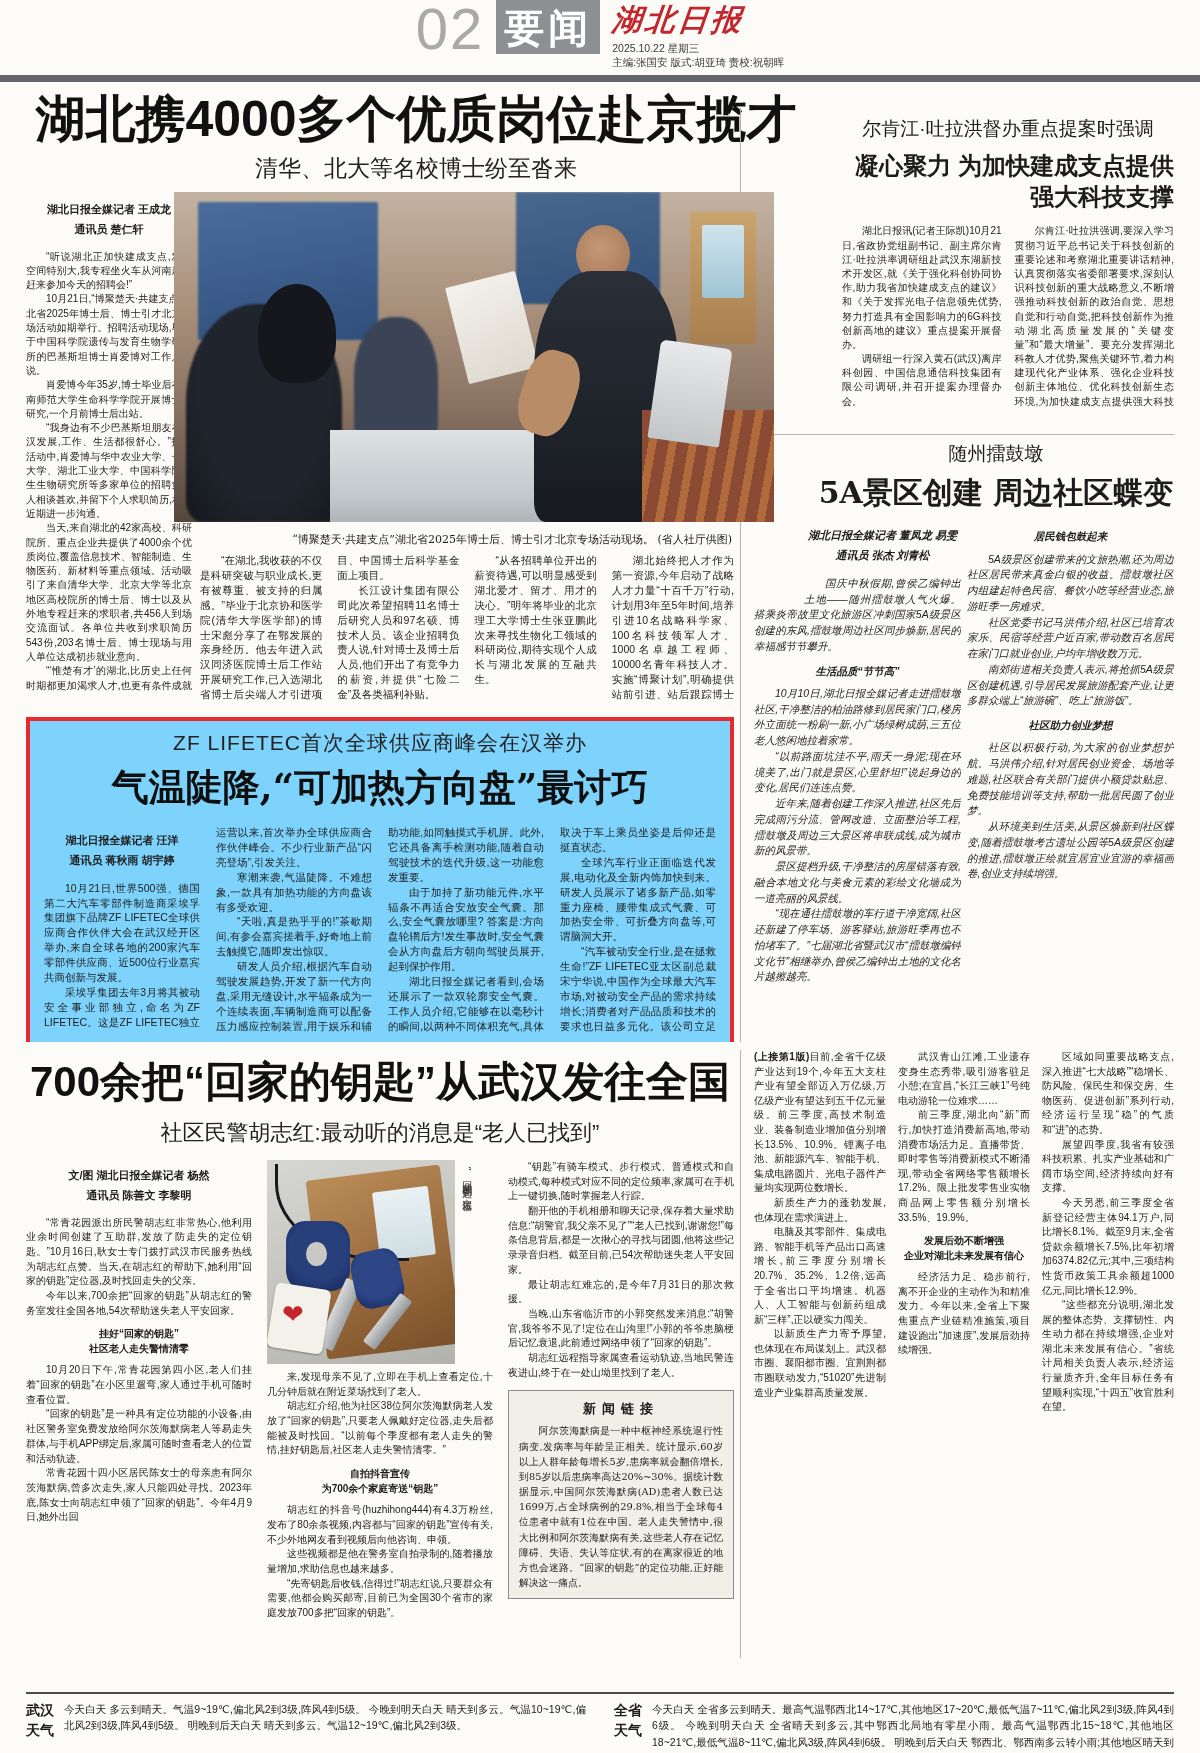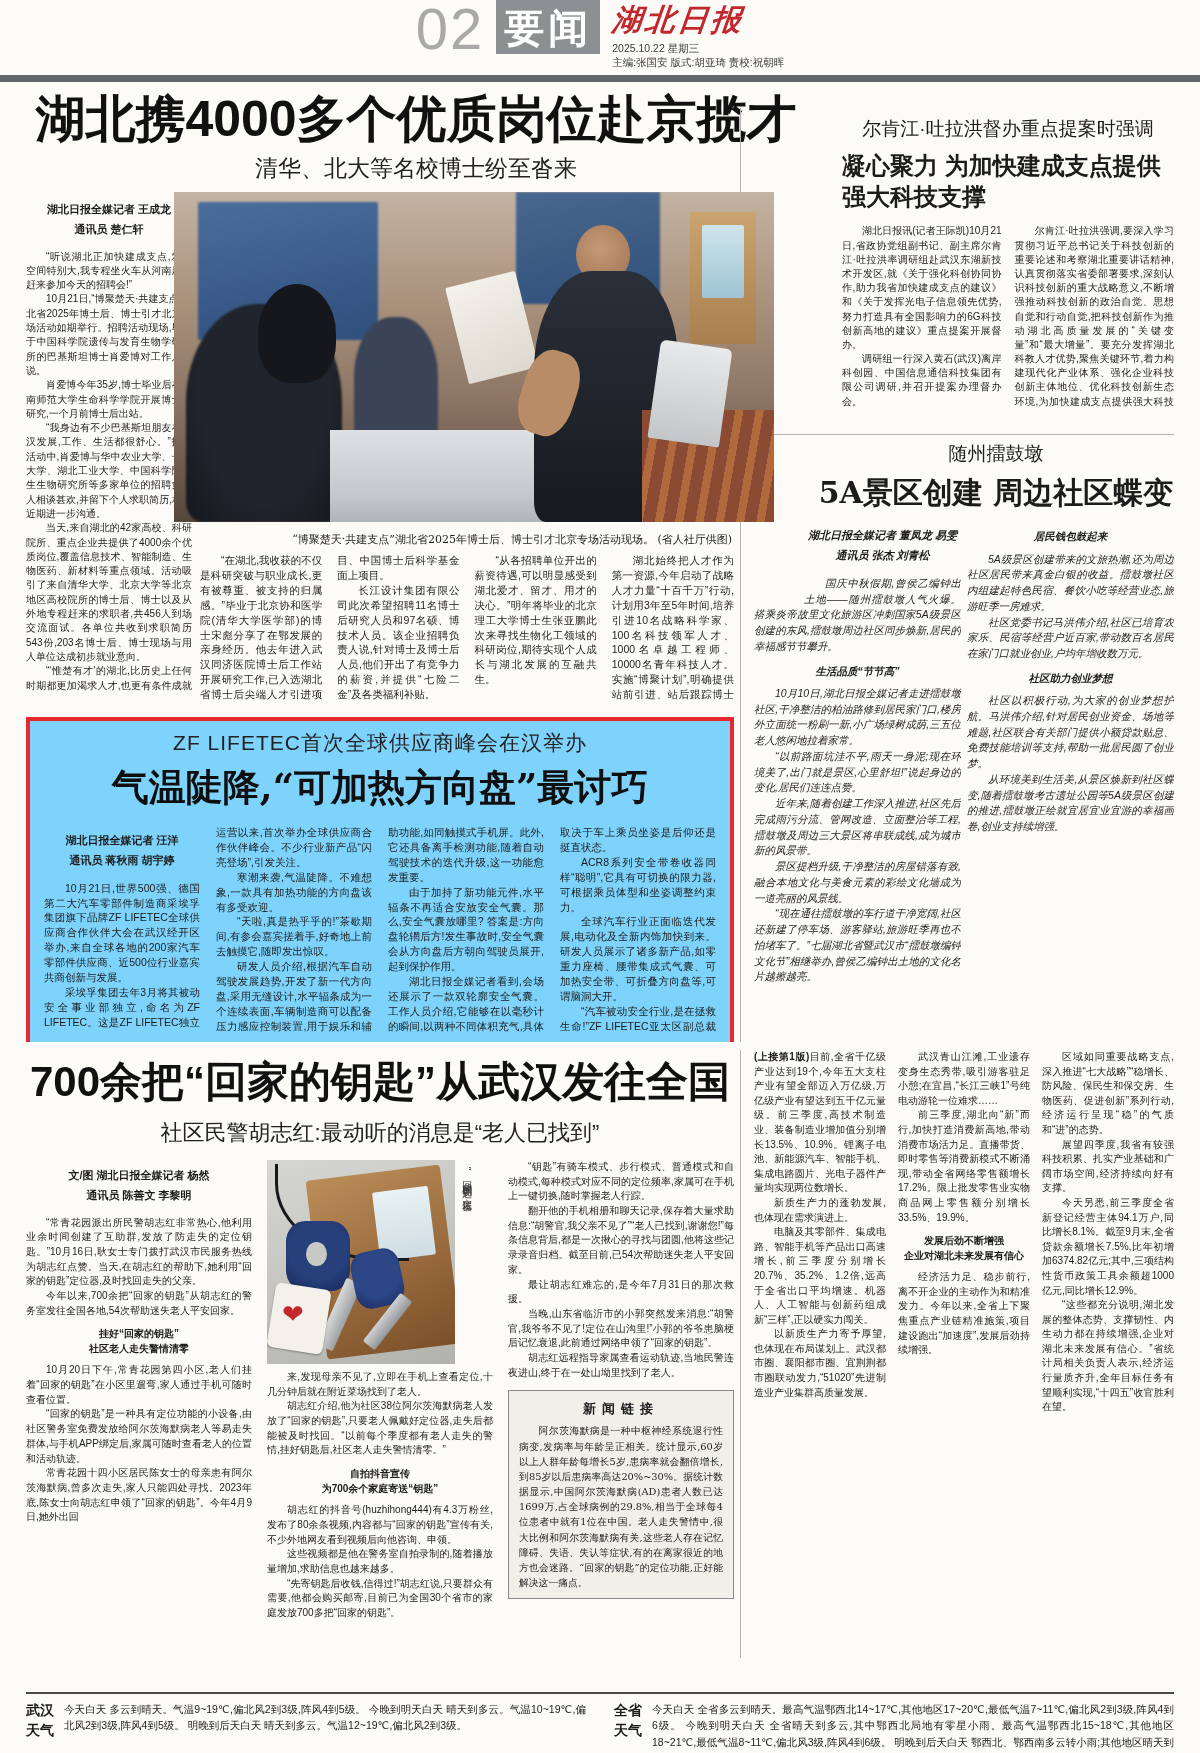--- a/index.html
+++ b/index.html
@@ -46,21 +46,21 @@
   .a3-kicker{font-size:21px;text-align:center;letter-spacing:1px;color:#222;}
   .a3-title{font-family:"DejaVu Serif","Liberation Serif",serif;font-weight:bold;font-size:37px;
             text-align:center;margin:6px 0 12px;color:#0f0f0f;}
   .a3-cols{column-count:4;column-gap:16px;column-fill:auto;height:214px;overflow:hidden;
            font-size:10.5px;line-height:1.42;}
   
   .right-zone{position:absolute;left:740px;top:26px;width:434px;height:940px;border-left:1px solid #b3b3b3;
               padding-left:13px;box-sizing:border-box;overflow:hidden;}
   .a2{padding-left:88px;}
   .a2-kicker{font-size:19px;text-align:center;margin-top:8px;}
-  .a2-title{font-size:24px;font-weight:900;text-align:left;margin:8px 0 12px;line-height:1.3;}
+  .a2-title{font-size:24px;font-weight:900;text-align:right;margin:8px 0 12px;line-height:1.3;}
   .a2-cols{column-count:2;column-gap:13px;column-fill:auto;height:198px;overflow:hidden;
            font-size:10px;line-height:1.42;}
   .right-hr{border:0;border-top:1px solid #b3b3b3;margin:12px 0 6px;}
   .a2b-head{padding-left:64px;}
   .a2b-kicker{font-size:19px;text-align:center;margin-top:4px;}
   .a2b-title{font-family:"DejaVu Serif","Liberation Serif",serif;font-weight:bold;font-size:30px;
              text-align:center;margin:6px 0 4px;}
   .a2b-cols{display:flex;gap:6px;margin-top:6px;height:562px;overflow:hidden;font-size:10.5px;line-height:1.5;font-style:italic;}
   .a2b-col{flex:1;overflow:hidden;}
   .intrude{float:left;width:50px;height:84px;}
@@ -161,21 +161,20 @@
             <div>湖北日报全媒记者 汪洋</div>
             <div>通讯员 蒋秋雨 胡宇婷</div>
           </div>
           <p class="p">10月21日,世界500强、德国第二大汽车零部件制造商采埃孚集团旗下品牌ZF LIFETEC全球供应商合作伙伴大会在武汉经开区举办,来自全球各地的200家汽车零部件供应商、近500位行业嘉宾共商创新与发展。</p>
           <p class="p">采埃孚集团去年3月将其被动安全事业部独立,命名为ZF LIFETEC。这是ZF LIFETEC独立运营以来,首次举办全球供应商合作伙伴峰会。不少行业新产品“闪亮登场”,引发关注。</p>
           <p class="p">寒潮来袭,气温陡降。不难想象,一款具有加热功能的方向盘该有多受欢迎。</p>
           <p class="p">“天啦,真是热乎乎的!”茶歇期间,有参会嘉宾搓着手,好奇地上前去触摸它,随即发出惊叹。</p>
           <p class="p">研发人员介绍,根据汽车自动驾驶发展趋势,开发了新一代方向盘,采用无缝设计,水平辐条成为一个连续表面,车辆制造商可以配备压力感应控制装置,用于娱乐和辅助功能,如同触摸式手机屏。此外,它还具备离手检测功能,随着自动驾驶技术的迭代升级,这一功能愈发重要。</p>
           <p class="p">由于加持了新功能元件,水平辐条不再适合安放安全气囊。那么,安全气囊放哪里? 答案是:方向盘轮辋后方!发生事故时,安全气囊会从方向盘后方朝向驾驶员展开,起到保护作用。</p>
           <p class="p">湖北日报全媒记者看到,会场还展示了一款双轮廓安全气囊。工作人员介绍,它能够在以毫秒计的瞬间,以两种不同体积充气,具体取决于车上乘员坐姿是后仰还是挺直状态。</p>
-          <p class="p">ACR8系列安全带卷收器同样“聪明”,它具有可切换的限力器,可根据乘员体型和坐姿调整约束力。</p>
           <p class="p">全球汽车行业正面临迭代发展,电动化及全新内饰加快到来。研发人员展示了诸多新产品,如零重力座椅、腰带集成式气囊、可加热安全带、可折叠方向盘等,可谓脑洞大开。</p>
           <p class="p">“汽车被动安全行业,是在拯救生命!”ZF LIFETEC亚太区副总裁宋宁华说,中国作为全球最大汽车市场,对被动安全产品的需求持续增长;消费者对产品品质和技术的要求也日益多元化。该公司立足中国特点和消费需求,与合作伙伴共同打造适应本土的产品解决方案。</p>
 
         </div>
       </div>
     </div>
 
     <div class="right-zone">
       <div class="a2">
         <div class="a2-kicker">尔肯江·吐拉洪督办重点提案时强调</div>
@@ -205,20 +204,21 @@
           <p class="p">10月10日,湖北日报全媒记者走进擂鼓墩社区,干净整洁的柏油路修到居民家门口,楼房外立面统一粉刷一新,小广场绿树成荫,三五位老人悠闲地拉着家常。</p>
           <p class="p">“以前路面坑洼不平,雨天一身泥;现在环境美了,出门就是景区,心里舒坦!”说起身边的变化,居民们连连点赞。</p>
           <p class="p">近年来,随着创建工作深入推进,社区先后完成雨污分流、管网改造、立面整治等工程,擂鼓墩及周边三大景区将串联成线,成为城市新的风景带。</p>
           <p class="p">景区提档升级,干净整洁的房屋错落有致,融合本地文化与美食元素的彩绘文化墙成为一道亮丽的风景线。</p>
           <p class="p">“现在通往擂鼓墩的车行道干净宽阔,社区还新建了停车场、游客驿站,旅游旺季再也不怕堵车了。”七届湖北省暨武汉市“擂鼓墩编钟文化节”相继举办,曾侯乙编钟出土地的文化名片越擦越亮。</p>
         </div>
         <div class="a2b-col">
           <div class="subhead">居民钱包鼓起来</div>
           <p class="p">5A级景区创建带来的文旅热潮,还为周边社区居民带来真金白银的收益。擂鼓墩社区内组建起特色民宿、餐饮小吃等经营业态,旅游旺季一房难求。</p>
           <p class="p">社区党委书记马洪伟介绍,社区已培育农家乐、民宿等经营户近百家,带动数百名居民在家门口就业创业,户均年增收数万元。</p>
+          <p class="p">南郊街道相关负责人表示,将抢抓5A级景区创建机遇,引导居民发展旅游配套产业,让更多群众端上“旅游碗”、吃上“旅游饭”。</p>
           <div class="subhead">社区助力创业梦想</div>
           <p class="p">社区以积极行动,为大家的创业梦想护航。马洪伟介绍,针对居民创业资金、场地等难题,社区联合有关部门提供小额贷款贴息、免费技能培训等支持,帮助一批居民圆了创业梦。</p>
           <p class="p">从环境美到生活美,从景区焕新到社区蝶变,随着擂鼓墩考古遗址公园等5A级景区创建的推进,擂鼓墩正绘就宜居宜业宜游的幸福画卷,创业支持续增强。</p>
         </div>
       </div>
     </div>
   </div>
 
   <div class="bottom">
     <div class="b-left">

